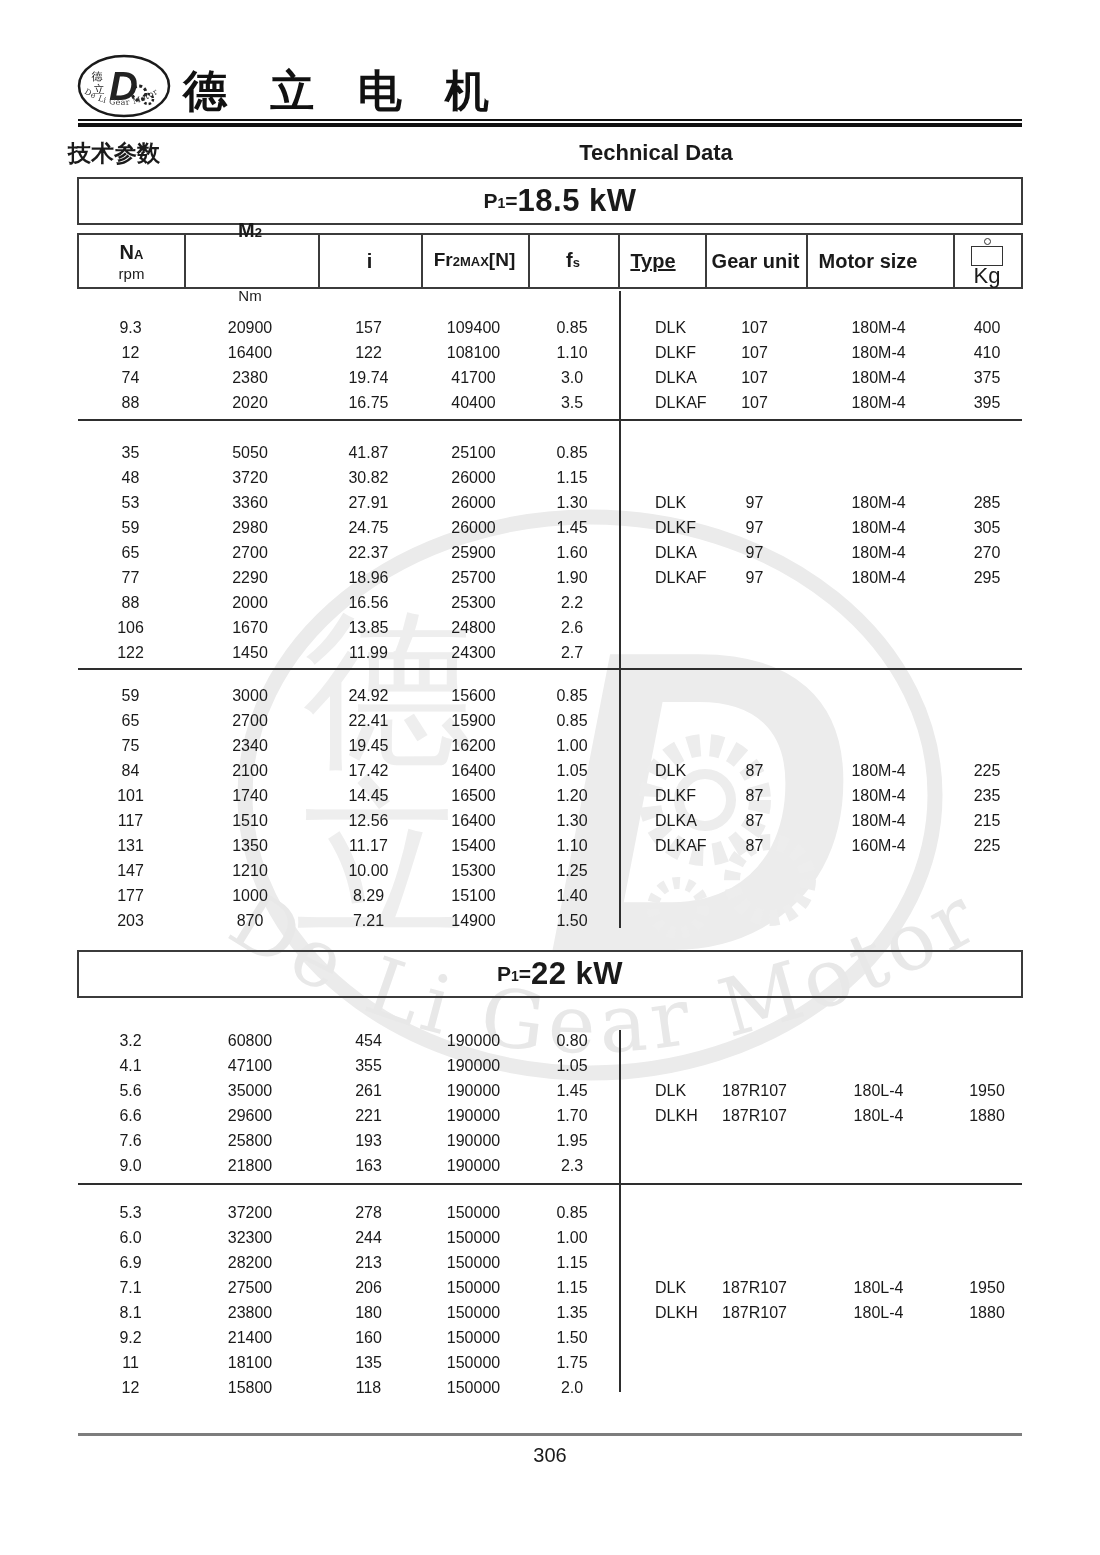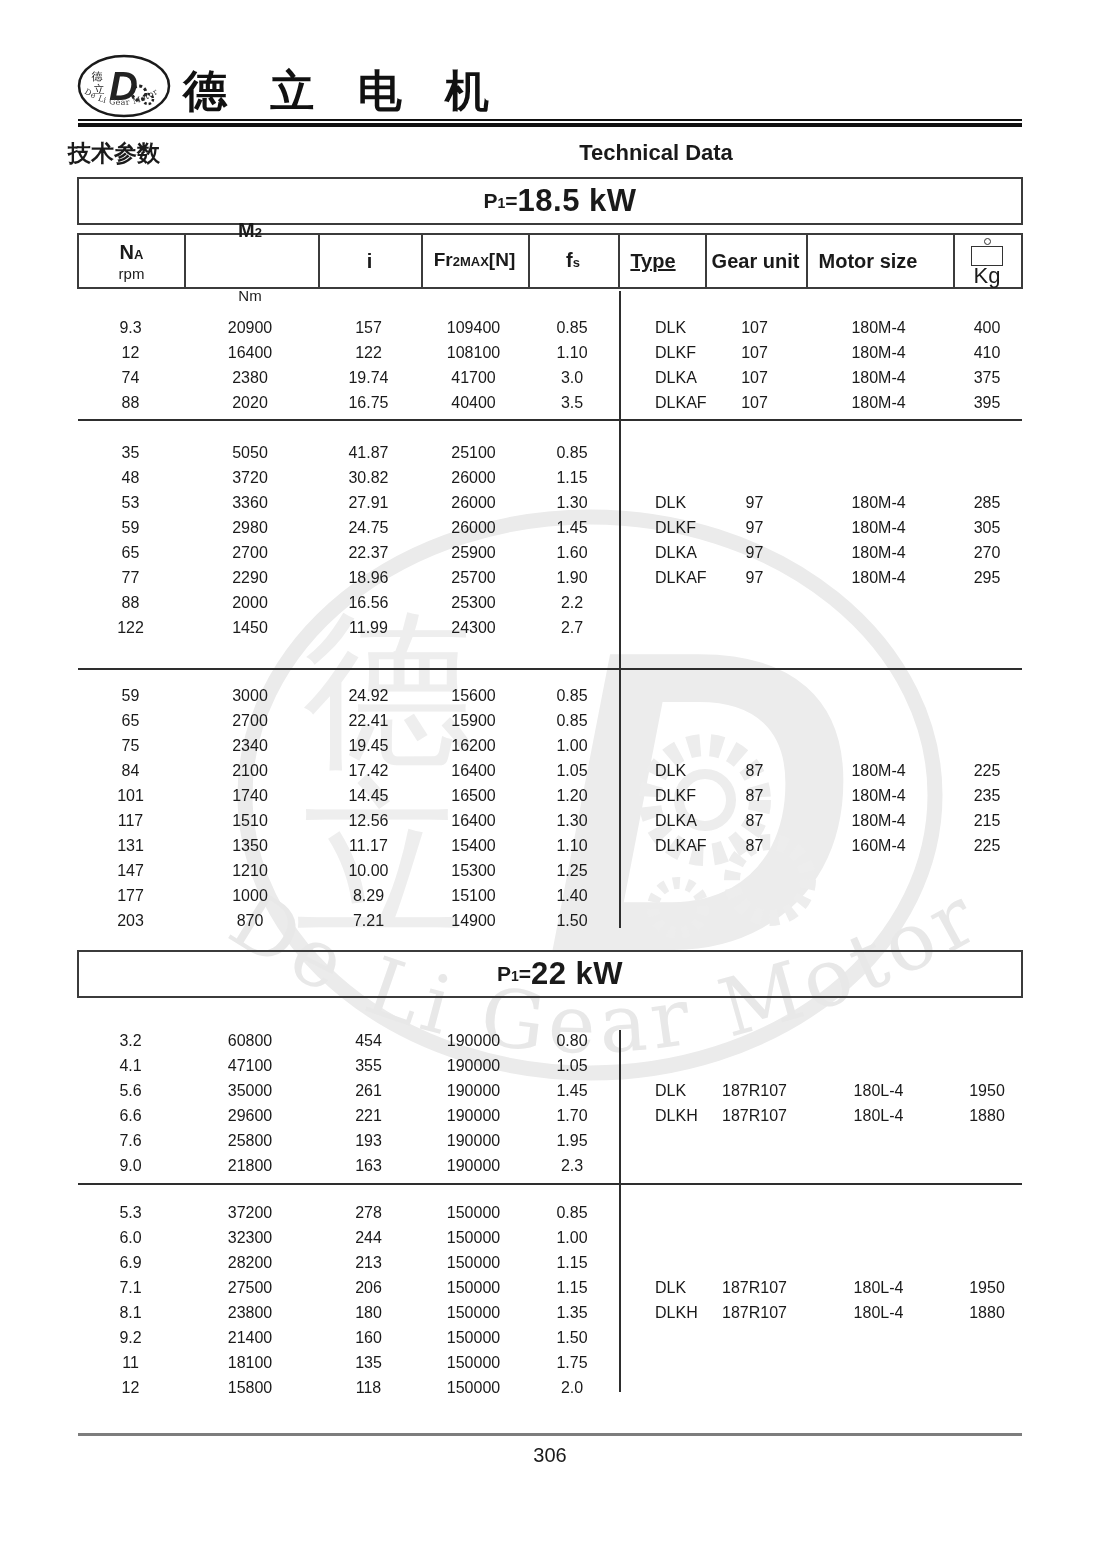--- a/index.html
+++ b/index.html
@@ -271,20 +271,31 @@
         <span class="c c1">2000</span>
         <span class="c c2">16.56</span>
         <span class="c c3">25300</span>
         <span class="c c4">2.2</span>
         <span class="c c5"></span>
         <span class="c c6"></span>
         <span class="c c7"></span>
         <span class="c c8"></span>
       </div>
       <div class="row">
+        <span class="c c0">106</span>
+        <span class="c c1">1670</span>
+        <span class="c c2">13.85</span>
+        <span class="c c3">24800</span>
+        <span class="c c4">2.6</span>
+        <span class="c c5"></span>
+        <span class="c c6"></span>
+        <span class="c c7"></span>
+        <span class="c c8"></span>
+      </div>
+      <div class="row">
         <span class="c c0">122</span>
         <span class="c c1">1450</span>
         <span class="c c2">11.99</span>
         <span class="c c3">24300</span>
         <span class="c c4">2.7</span>
         <span class="c c5"></span>
         <span class="c c6"></span>
         <span class="c c7"></span>
         <span class="c c8"></span>
       </div>

